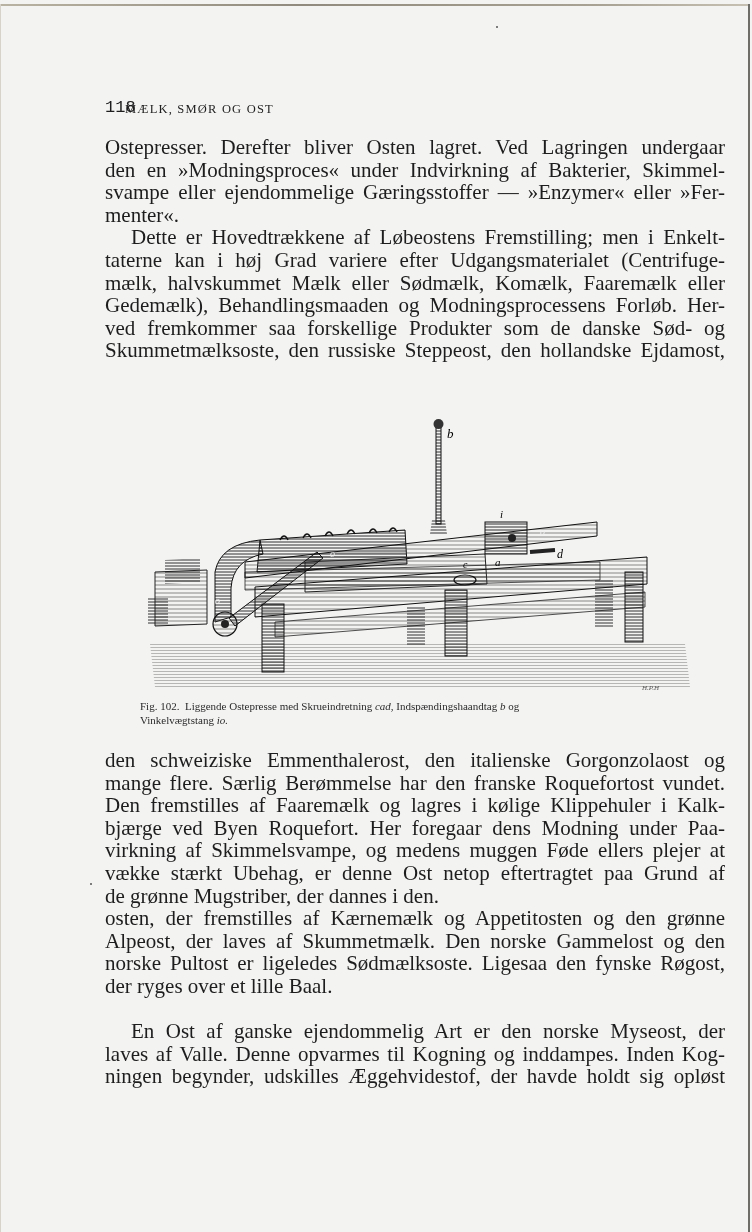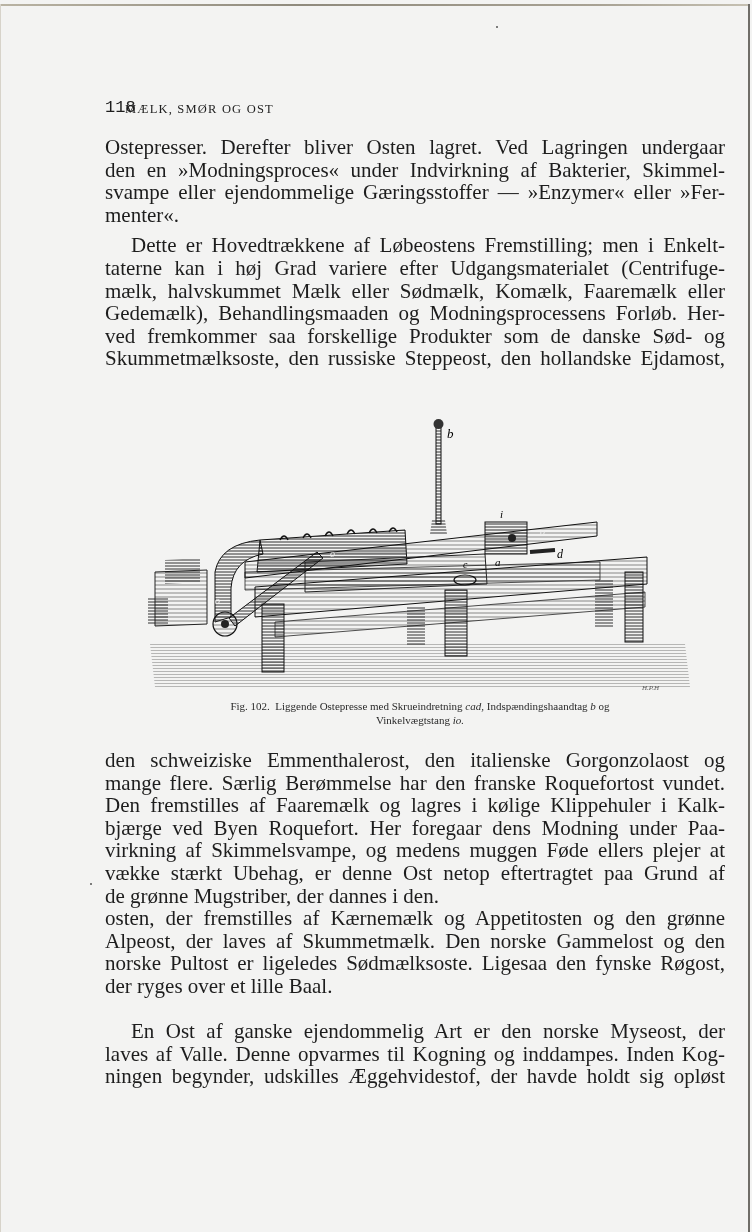--- a/index.html
+++ b/index.html
@@ -44,21 +44,21 @@
       text-align-last: justify; height: 22.6px;
     }
     .line.last { text-align-last: left; }
     .line.indent { padding-left: 26px; }
     .figure {
       position: absolute; left: 145px; top: 412px; width: 550px; height: 280px;
     }
     .figure svg { width: 100%; height: 100%; display: block; }
     .caption {
       position: absolute; left: 140px; width: 560px; top: 699px;
-      text-align: center; font-size: 11px; line-height: 14px; color: #2a2a2a;
+      text-align: left; font-size: 11px; line-height: 14px; color: #2a2a2a;
     }
     .caption i { font-style: italic; }
   </style>
 </head>
 <body>
 
 <div class="page-edge-top"></div>
 <div class="page-edge-right"></div>
 <div class="page-edge-left"></div>
 <div class="stray-dot" style="left:496px;top:26px;"></div>
@@ -69,21 +69,21 @@
   <span class="running-head">MÆLK, SMØR OG OST</span>
 </div>
 
 <div class="body-block" style="top:136px;">
   <span class="line">Ostepresser. Derefter bliver Osten lagret. Ved Lagringen undergaar</span>
   <span class="line">den en »Modningsproces« under Indvirkning af Bakterier, Skimmel-</span>
   <span class="line">svampe eller ejendommelige Gæringsstoffer — »Enzymer« eller »Fer-</span>
   <span class="line last">menter«.</span>
 </div>
 
-<div class="body-block" style="top:226.4px;margin-top:8px;">
+<div class="body-block" style="top:226.4px;">
   <span class="line indent">Dette er Hovedtrækkene af Løbeostens Fremstilling; men i Enkelt-</span>
   <span class="line">taterne kan i høj Grad variere efter Udgangsmaterialet (Centrifuge-</span>
   <span class="line">mælk, halvskummet Mælk eller Sødmælk, Komælk, Faaremælk eller</span>
   <span class="line">Gedemælk), Behandlingsmaaden og Modningsprocessens Forløb. Her-</span>
   <span class="line">ved fremkommer saa forskellige Produkter som de danske Sød- og</span>
   <span class="line">Skummetmælksoste, den russiske Steppeost, den hollandske Ejdamost,</span>
 </div>
 
 <div class="figure">
   <svg viewBox="0 0 550 280" xmlns="http://www.w3.org/2000/svg">

